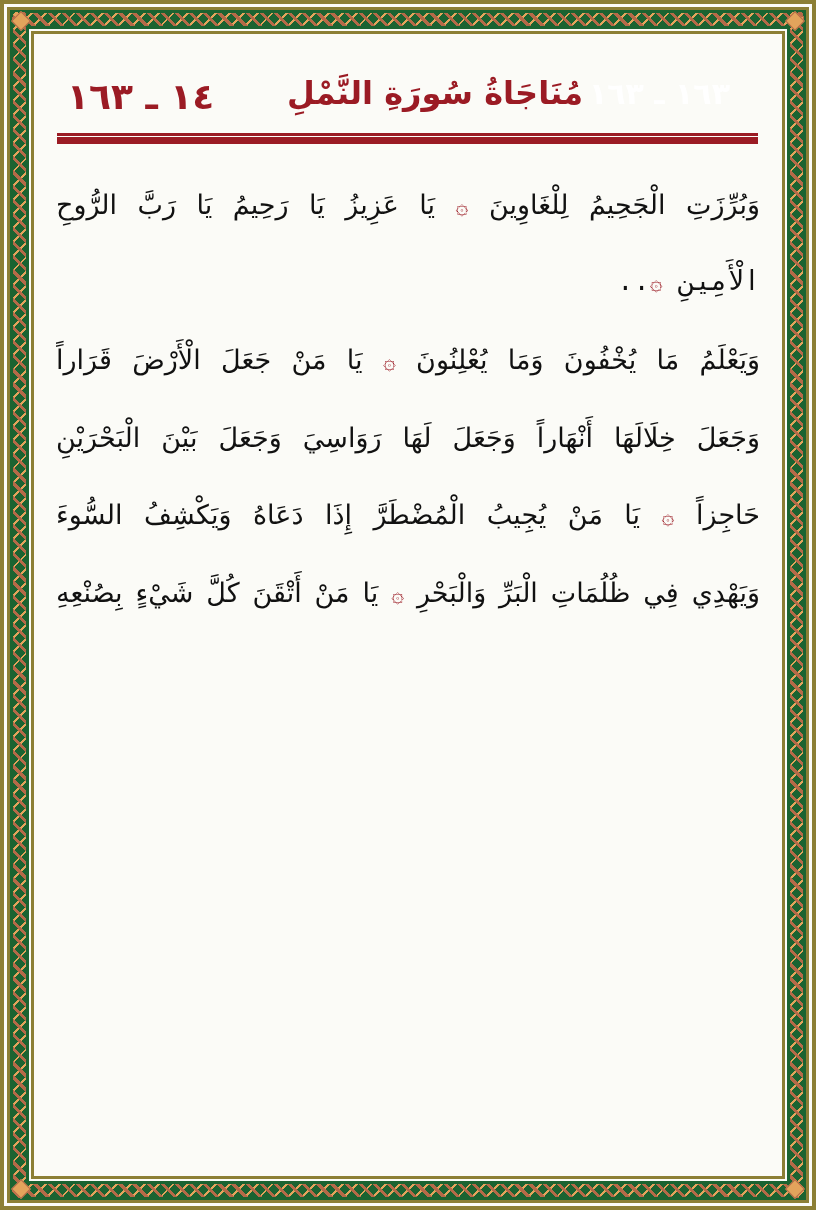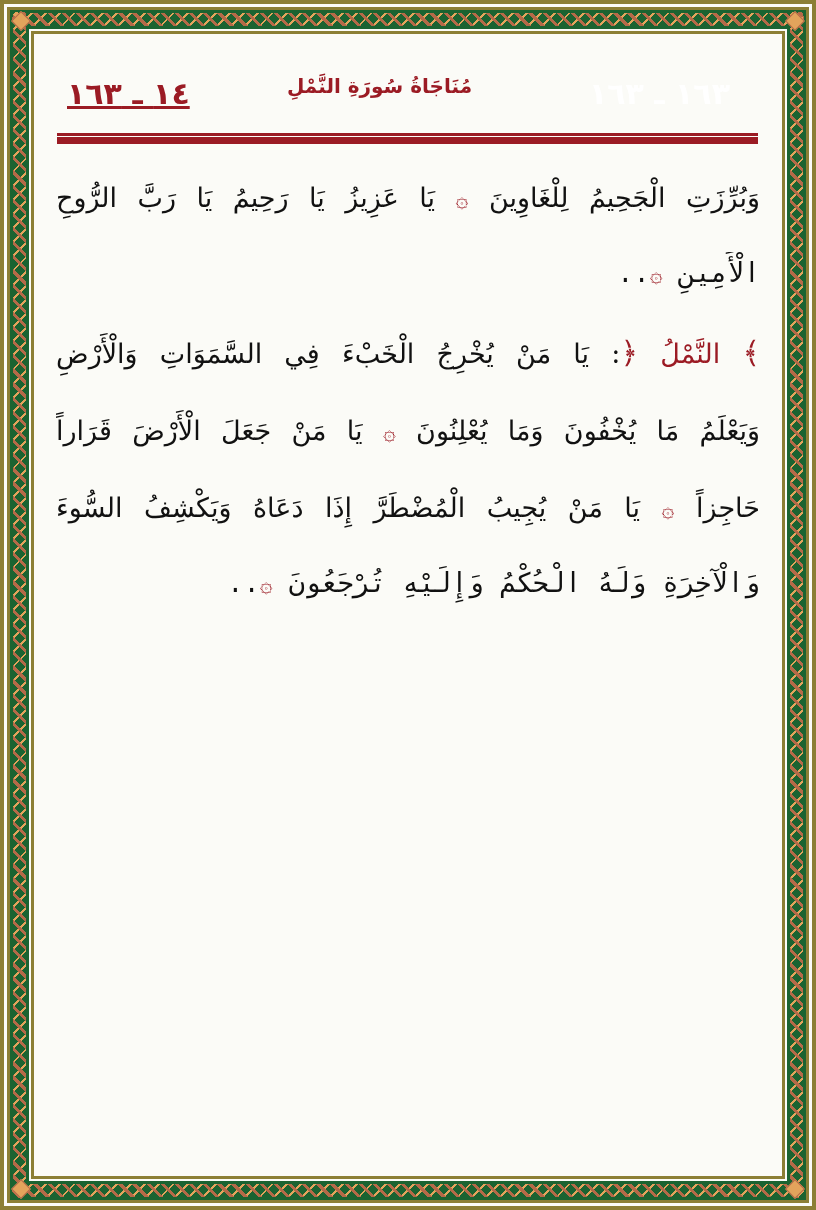--- a/index.html
+++ b/index.html
@@ -45,42 +45,42 @@
     position: absolute; left: 34px; top: 34px; right: 34px; bottom: 34px;
     background: #fbfbf7;
   }
 
   .header {
     position: absolute; left: 23px; right: 24px; top: 38px; height: 50px;
   }
   .page-number {
     position: absolute; left: 10px; top: 4px;
     color: #9b1b24; font-family: "DejaVu Sans", sans-serif; font-weight: bold;
-    font-size: 30px; direction: rtl; letter-spacing: 1px; text-decoration: underline;
+    font-size: 36px; direction: rtl; letter-spacing: 1px;
   }
   .page-title {
     position: absolute; left: 230px; top: 2px;
     color: #9b1b24; font-family: "DejaVu Sans", sans-serif; font-weight: bold;
-    font-size: 20px; direction: rtl;
+    font-size: 32px; direction: rtl;
   }
   .ghost-number {
     position: absolute; right: 28px; top: 4px;
     color: #ffffff; font-family: "DejaVu Sans", sans-serif; font-weight: bold;
     font-size: 30px; direction: rtl; letter-spacing: 1px;
   }
   .divider-thin { position: absolute; left: 23px; right: 24px; top: 99px; height: 3px; background: #9b1b24; }
   .divider-thick { position: absolute; left: 23px; right: 24px; top: 103px; height: 7px; background: #9b1b24; }
 
   .body-text {
     position: absolute; left: 22px; right: 22px; top: 140px;
     direction: rtl; text-align: justify;
     font-family: "DejaVu Serif", serif; font-size: 27px; color: #111;
   }
   .line {
-    height: 77.5px; line-height: 47px; white-space: nowrap;
+    height: 77.5px; line-height: 62px; white-space: nowrap;
     text-align: justify; text-align-last: justify; overflow: hidden;
   }
   .line.last { text-align-last: right; font-family: Liberation Mono, monospace; }
   .sura { color: #9b1b24; }
   .bracket { color: #9b1b24; font-size: 30px; }
   .flower { color: #9b1b24; font-size: 22px; }
 </style>
 </head>
 <body>
 
@@ -114,34 +114,32 @@
       <span>وَبُرِّزَتِ الْجَحِيمُ لِلْغَاوِينَ</span>
       <span class="flower">۞</span>
       <span>يَا عَزِيزُ يَا رَحِيمُ يَا رَبَّ الرُّوحِ</span>
     </div>
     <div class="line last">
       <span>الْأَمِينِ</span>
       <span class="flower">۞</span><span>..</span>
     </div>
 
     <div class="line">
-      <span class="bracket">﴾</span>
-      <span class="sura">النَّمْلُ</span>
-      <span class="bracket">﴿</span><span>:</span>
-      <span>يَا مَنْ يُخْرِجُ الْخَبْءَ فِي السَّمَوَاتِ وَالْأَرْضِ</span>
-    </div>
-    <div class="line">
       <span>وَيَعْلَمُ مَا يُخْفُونَ وَمَا يُعْلِنُونَ</span>
       <span class="flower">۞</span>
       <span>يَا مَنْ جَعَلَ الْأَرْضَ قَرَاراً</span>
+    </div>
+    <div class="line">
+      <span>وَجَعَلَ خِلَالَهَا أَنْهَاراً وَجَعَلَ لَهَا رَوَاسِيَ وَجَعَلَ بَيْنَ الْبَحْرَيْنِ</span>
     </div>
     <div class="line">
       <span>حَاجِزاً</span>
       <span class="flower">۞</span>
       <span>يَا مَنْ يُجِيبُ الْمُضْطَرَّ إِذَا دَعَاهُ وَيَكْشِفُ السُّوءَ</span>
     </div>
+    <div class="line">
+      <span>وَيَهْدِي فِي ظُلُمَاتِ الْبَرِّ وَالْبَحْرِ</span>
+      <span class="flower">۞</span>
+      <span>يَا مَنْ أَتْقَنَ كُلَّ شَيْءٍ بِصُنْعِهِ</span>
+    </div>
 
-    <div class="line last">
-      <span>وَالْآخِرَةِ وَلَهُ الْحُكْمُ وَإِلَيْهِ تُرْجَعُونَ</span>
-      <span class="flower">۞</span><span>..</span>
-    </div>
   </div>
 </div>
 
 </body></html>

